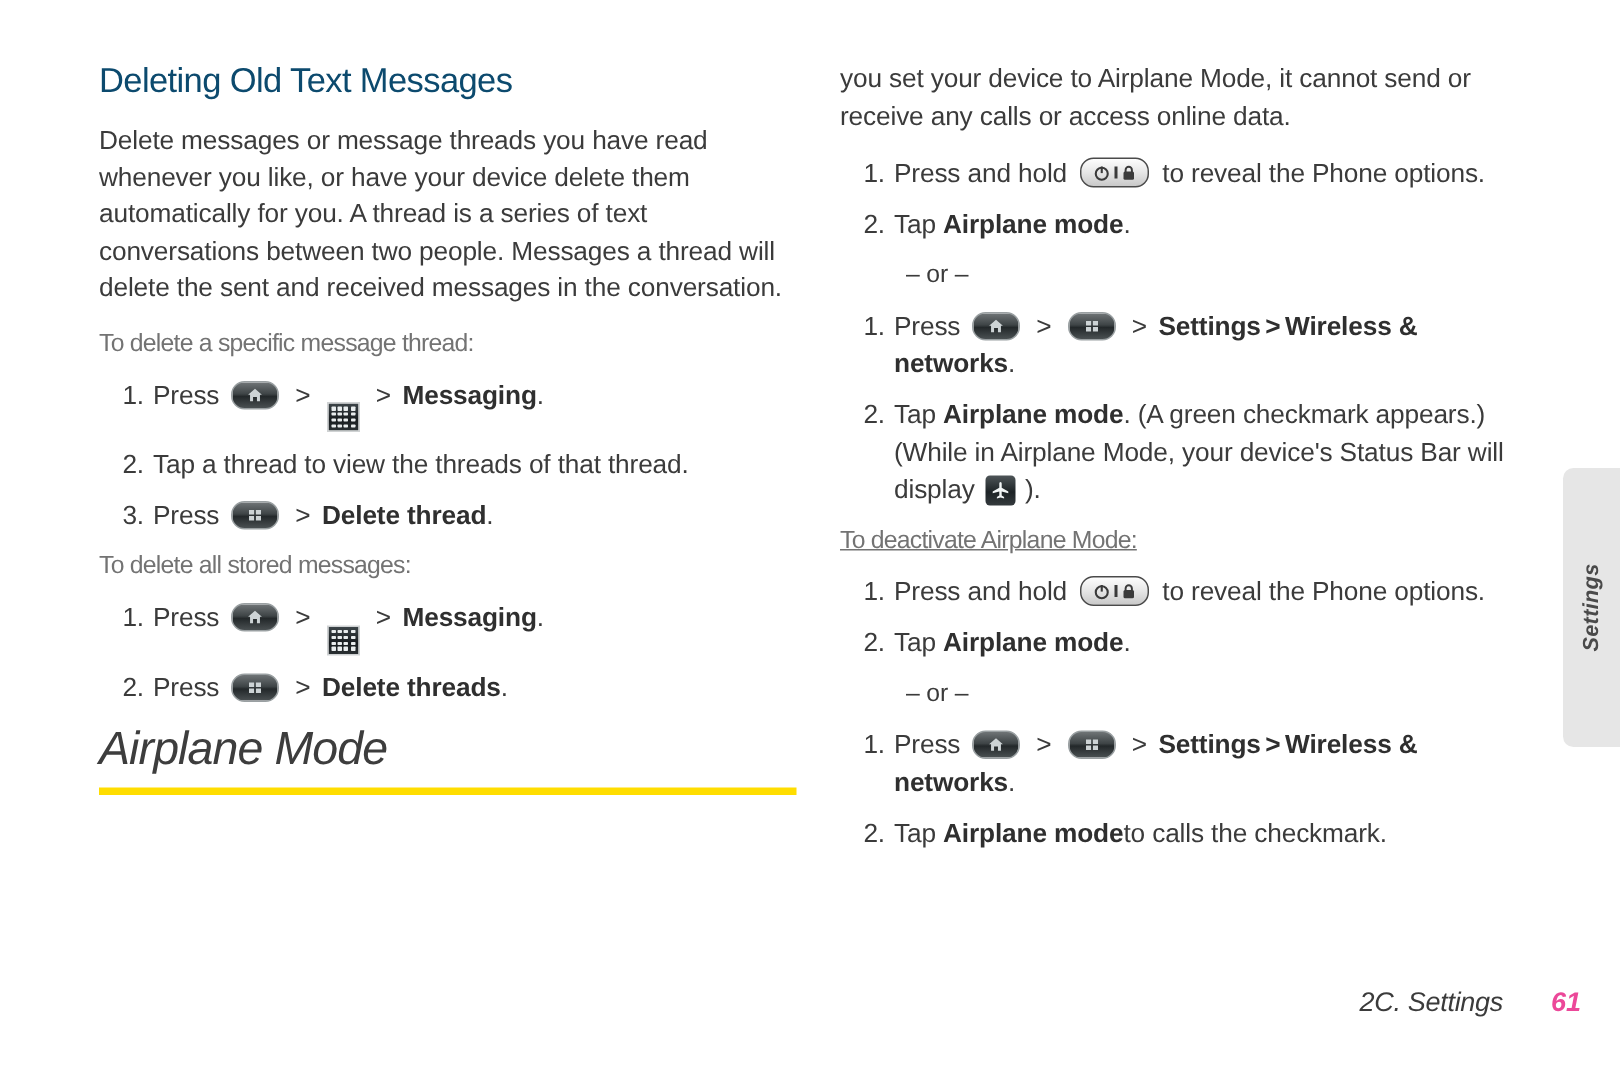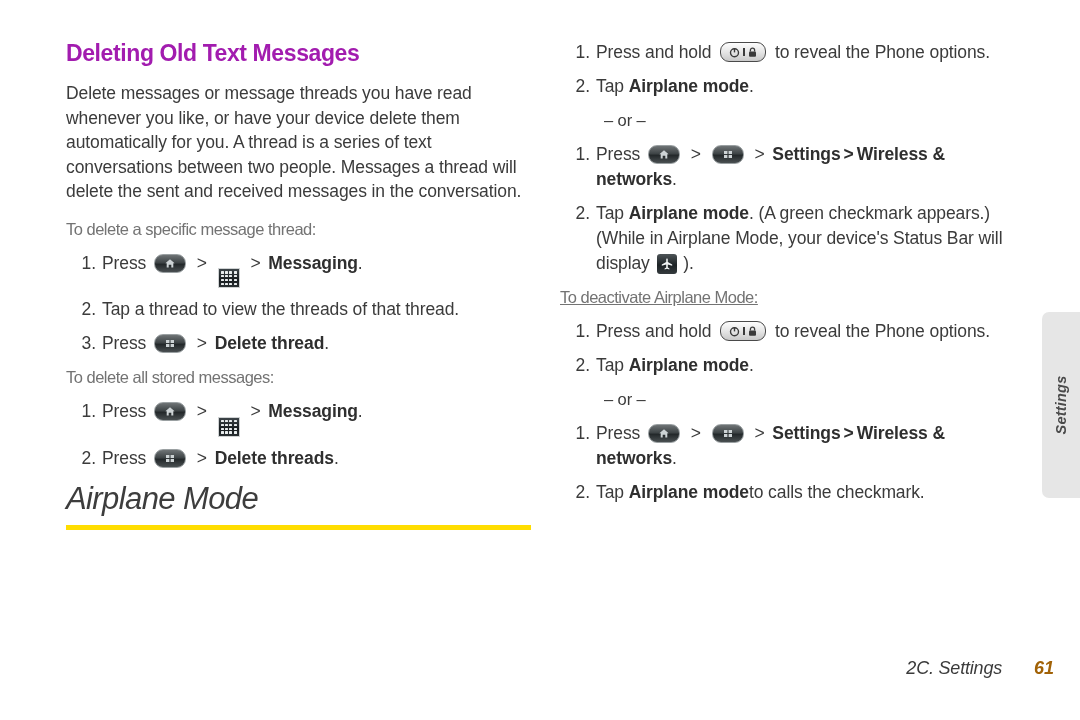--- a/index.html
+++ b/index.html
@@ -27,23 +27,23 @@
     position: absolute;
     top: 40px;
     width: 470px;
   }
   .col-left  { left: 66px; }
   .col-right { left: 560px; }
 
   
   .h-sub {
     font-size: 23px;
-    font-weight: 700;
+    font-weight: 400;
     letter-spacing: -0.4px;
-    color: #a21caf;
+    color: #0c4a6e;
     margin: 0 0 14px 0;
     font-stretch: semi-condensed;
   }
   .h-main {
     font-size: 31px;
     font-style: italic;
     font-weight: 400;
     letter-spacing: -0.6px;
     color: #3d3d3d;
     margin: 0 0 8px 0;
@@ -235,21 +235,21 @@
     color: #3b3b3b;
     letter-spacing: -0.2px;
   }
   .footer .pageno {
     position: absolute;
     right: 26px;
     top: 0;
     font-size: 18px;
     font-style: italic;
     font-weight: bold;
-    color: #a16207;
+    color: #ec4899;
   }
 </style>
 </head>
 <body>
 
 <div class="page">
 
   <div class="col col-left">
 
     <h2 class="h-sub">Deleting Old Text Messages</h2>
@@ -368,20 +368,21 @@
       </li>
     </ol>
 
     <h1 class="h-main">Airplane Mode</h1>
     <div class="rule-yellow"></div>
 
   </div>
 
   <div class="col col-right">
 
+    <p class="body">you set your device to Airplane Mode, it cannot send or receive any calls or access online data.</p>
 
     <ol class="steps">
       <li>
         <span class="num">1.</span><span>Press and hold</span>
         <span class="icon key-power">
           <span class="inner">
             <svg width="11" height="11" viewBox="0 0 11 11">
                 <circle cx="5.5" cy="5.8" r="4" fill="none" stroke="#3a3a3a" stroke-width="1.4"></circle>
                 <rect x="4.8" y="1" width="1.4" height="4.4" fill="#3a3a3a"></rect>
               </svg>

